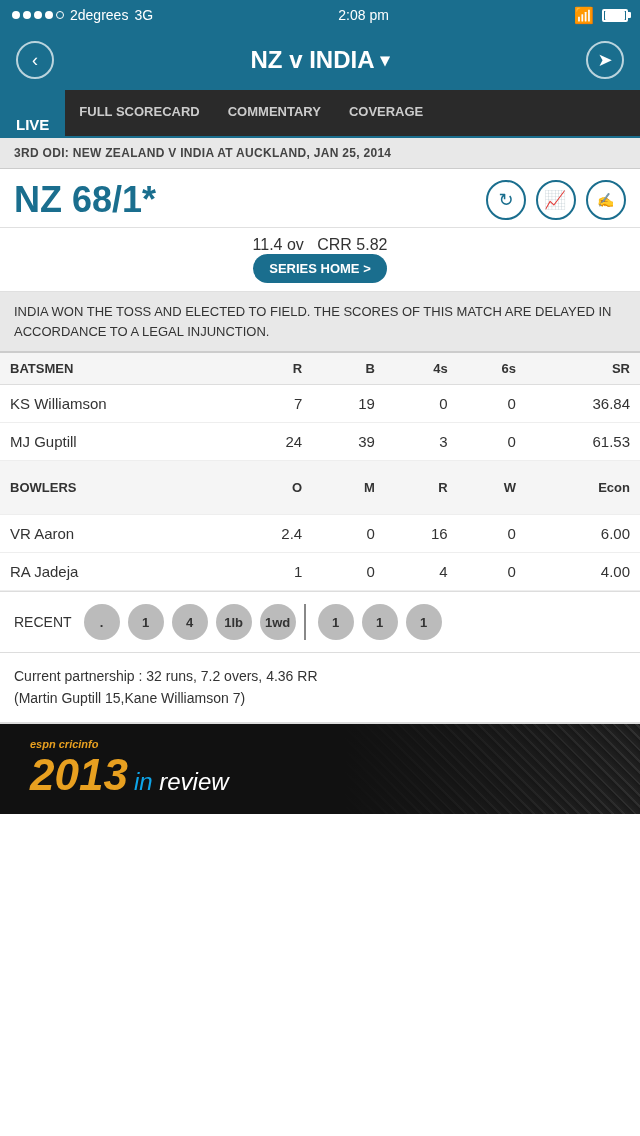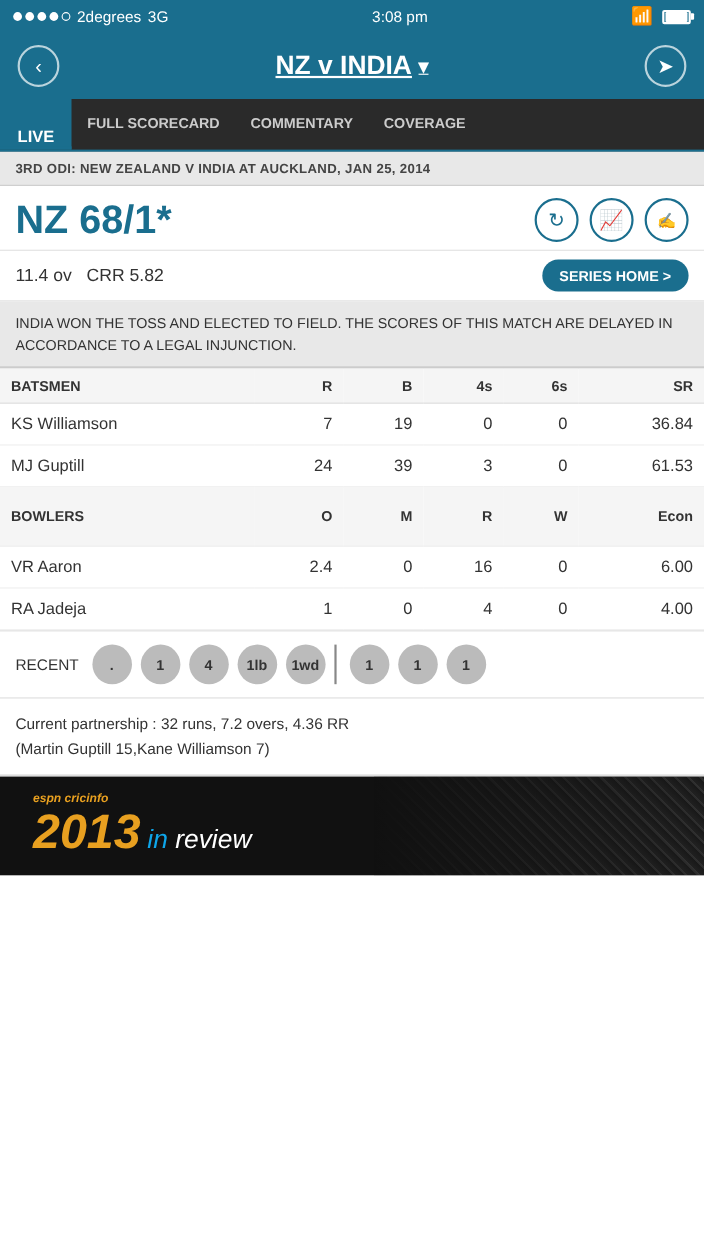--- a/index.html
+++ b/index.html
@@ -35,21 +35,21 @@
       justify-content: space-between;
       padding: 10px 16px;
       height: 60px;
     }
     .header-nav-btn {
       width: 38px; height: 38px; border-radius: 50%; border: 2px solid rgba(255,255,255,0.7);
       display: flex; align-items: center; justify-content: center; color: white;
       font-size: 18px; cursor: pointer; background: transparent;
     }
     .header-title {
-      font-size: 24px; font-weight: bold; color: white; display: flex; align-items: center; gap: 6px; text-decoration: underline;
+      font-size: 24px; font-weight: bold; color: white; display: flex; align-items: center; gap: 6px;
     }
     .header-title .dropdown-arrow { font-size: 18px; }
 
     
     .tab-bar {
       background: #2a2a2a;
       display: flex;
       align-items: stretch;
       height: 48px;
       border-bottom: 2px solid #1a6e8e;
@@ -108,20 +108,21 @@
       font-size: 18px; cursor: pointer; background: transparent;
     }
 
     
     .over-crr-section {
       padding: 8px 14px;
       display: flex;
       align-items: center;
       justify-content: space-between;
       border-bottom: 1px solid #e0e0e0;
+      flex-direction: column;
     }
     .over-crr-text { font-size: 16px; color: #333; }
     .series-home-btn {
       background: #1a6e8e;
       color: white;
       padding: 7px 16px;
       border-radius: 20px;
       font-size: 13px;
       font-weight: bold;
       cursor: pointer;
@@ -223,21 +224,21 @@
     <div class="status-dots">
       <div class="status-dot"></div>
       <div class="status-dot"></div>
       <div class="status-dot"></div>
       <div class="status-dot"></div>
       <div class="status-dot empty"></div>
     </div>
     <span>2degrees</span>
     <span>3G</span>
   </div>
-  <span>3:08 pm</span>
+  <span>2:08 pm</span>
   <div class="status-right">
     <span style="font-size:16px;">📶</span>
     <div class="battery-icon">
       <div class="battery-fill"></div>
     </div>
   </div>
 </div>
 
 <div class="header">
   <button class="header-nav-btn">

